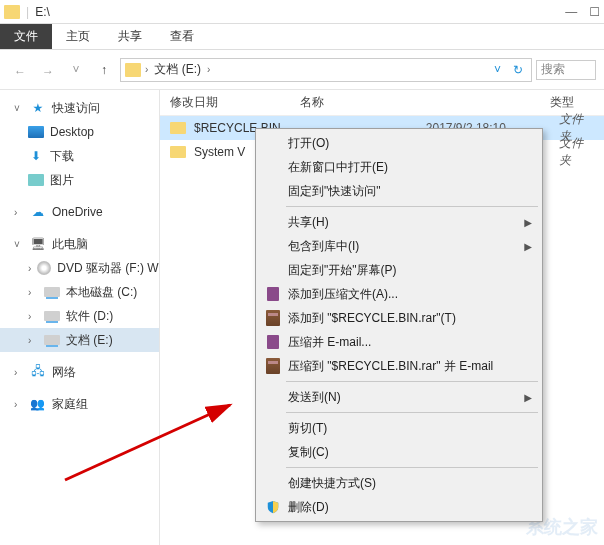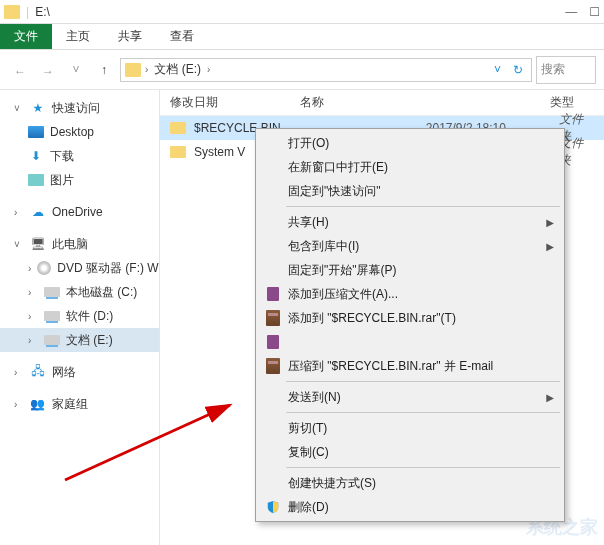--- a/index.html
+++ b/index.html
@@ -6,31 +6,31 @@
 body { width: 604px; height: 545px; background: #fff; overflow: hidden; position: relative; }
 
 .titlebar { height: 24px; background: #fff; border-bottom: 1px solid #ddd; display: flex; align-items: center; padding: 0 4px; gap: 6px; }
 .titlebar .folder-small { width: 16px; height: 14px; background: #f7d774; border-radius: 1px; }
 .titlebar .sep { color: #ccc; }
 .titlebar .title { color: #333; }
 .titlebar .ctrls { margin-left: auto; display: flex; gap: 12px; color: #666; }
 
 .menubar { height: 26px; display: flex; align-items: stretch; border-bottom: 1px solid #ddd; }
 .menubar .tab { padding: 0 14px; display: flex; align-items: center; color: #333; }
-.menubar .tab.active { background: #15803d; color: #fff; }
+.menubar .tab.active { background: #404040; color: #fff; }
 
 .toolbar { height: 40px; display: flex; align-items: center; padding: 0 8px; gap: 4px; border-bottom: 1px solid #e5e5e5; }
 .nav-btn { width: 24px; height: 24px; display: flex; align-items: center; justify-content: center; color: #9a9a9a; border-radius: 2px; }
 .nav-btn.enabled { color: #333; }
 .path { flex: 1; height: 24px; border: 1px solid #ccc; display: flex; align-items: center; padding: 0 4px; gap: 4px; }
 .path .folder-small { width: 16px; height: 14px; background: #f7d774; border-radius: 1px; }
 .path .crumb { color: #333; padding: 0 2px; }
 .path .chev { color: #666; font-size: 10px; }
 .path .refresh { margin-left: auto; color: #1e90d8; padding: 0 4px; }
-.searchbox { width: 60px; height: 28px; border: 1px solid #ccc; display: flex; align-items: center; padding: 0 4px; color: #888; overflow: hidden; }
+.searchbox { width: 60px; height: 20px; border: 1px solid #ccc; display: flex; align-items: center; padding: 0 4px; color: #888; overflow: hidden; }
 
 .content { display: flex; height: calc(545px - 24px - 26px - 40px); }
 
 .sidebar { width: 160px; border-right: 1px solid #e5e5e5; padding: 6px 0; overflow: hidden; }
 .side-item { display: flex; align-items: center; height: 24px; padding: 0 6px; gap: 6px; color: #333; white-space: nowrap; }
 .side-item .exp { width: 10px; color: #666; font-size: 10px; }
 .side-item.l1 { padding-left: 14px; }
 .side-item.l2 { padding-left: 28px; }
 .side-item.sel { background: #d8e6f2; }
 .side-gap { height: 8px; }
@@ -55,21 +55,21 @@
 .col-name { width: 250px; }
 .col-date { width: 130px; }
 .col-type { flex: 1; font-family: Liberation Serif, serif; }
 
 .filerow { display: flex; height: 24px; align-items: center; padding: 0 10px; gap: 8px; color: #333; }
 .filerow.sel { background: #cde8ff; }
 .filerow .fname { width: 232px; white-space: nowrap; overflow: hidden; }
 .filerow .fdate { width: 130px; color: #555; }
 .filerow .ftype { color: #555; font-style: italic; }
 
-.ctxmenu { position: absolute; left: 255px; top: 128px; width: 310px; background: #f0f0f0; border: 1px solid #a0a0a0; box-shadow: 3px 3px 6px rgba(0,0,0,0.25); z-index: 10; padding: 2px; }
+.ctxmenu { position: absolute; left: 255px; top: 128px; width: 288px; background: #f0f0f0; border: 1px solid #a0a0a0; box-shadow: 3px 3px 6px rgba(0,0,0,0.25); z-index: 10; padding: 2px; }
 .ctxmenu .mi { display: flex; align-items: center; height: 24px; padding: 0 24px 0 30px; color: #222; position: relative; }
 .ctxmenu .mi .mico { position: absolute; left: 6px; width: 18px; height: 18px; display: flex; align-items: center; justify-content: center; }
 .ctxmenu .mi .sub { position: absolute; right: 8px; color: #555; font-size: 10px; }
 .ctxmenu .sep { height: 1px; background: #c8c8c8; margin: 3px 2px 3px 28px; }
 .shield { display:inline-block; }
 .shield svg { width: 14px; height: 14px; }
 .rar-ico { width: 14px; height: 16px; background: linear-gradient(#8a5a3a,#6a4228); border-radius: 1px; position: relative; }
 .rar-ico::after { content:""; position:absolute; top:3px; left:2px; right:2px; height:3px; background:#b88; }
 .book-ico { width: 12px; height: 14px; background: #8a4a8a; border-radius: 1px; }
 
@@ -245,20 +245,21 @@
   <div class="mi">
       <span class="mico">
         <span class="rar-ico"></span>
       </span>
       <span>添加到 "$RECYCLE.BIN.rar"(T)</span>
     </div>
   <div class="mi">
       <span class="mico">
         <span class="book-ico"></span>
       </span>
+      <span>压缩并 E-mail...</span>
     </div>
   <div class="mi">
       <span class="mico">
         <span class="rar-ico"></span>
       </span>
       <span>压缩到 "$RECYCLE.BIN.rar" 并 E-mail</span>
     </div>
   <div class="sep"></div>
   <div class="mi">
       <span>发送到(N)</span>

